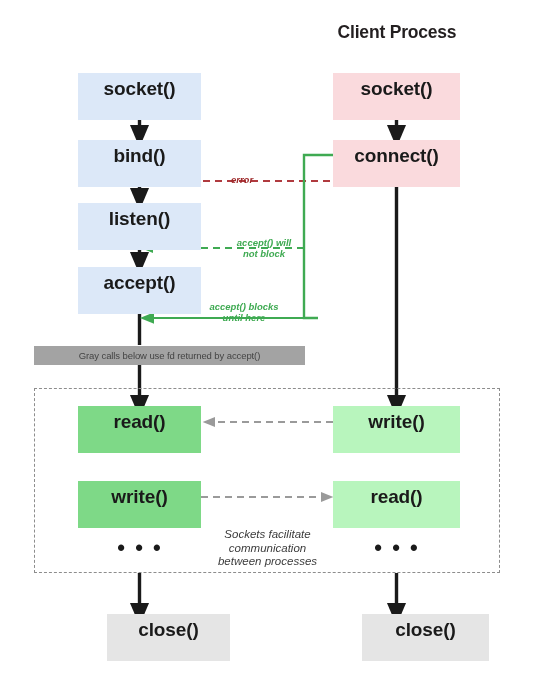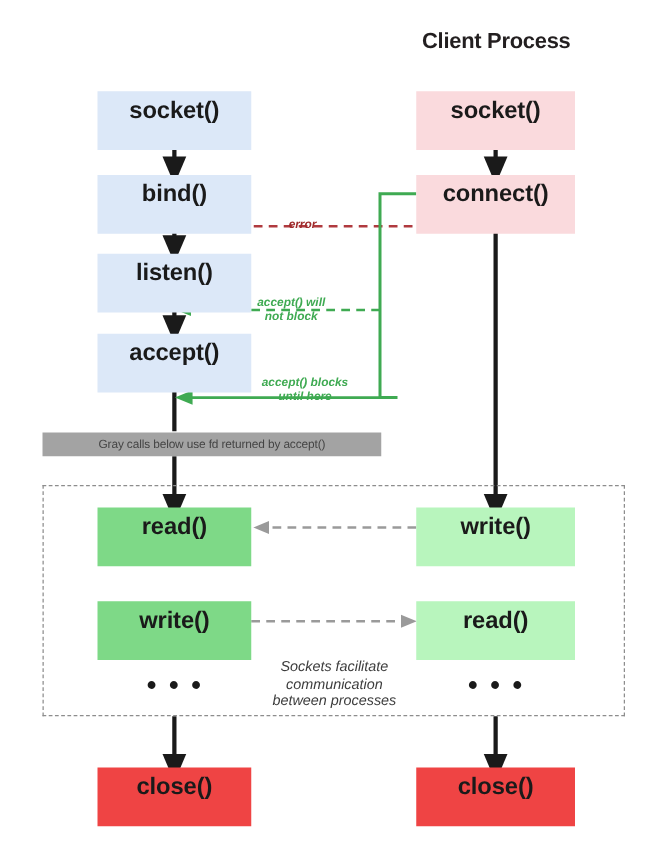--- a/index.html
+++ b/index.html
@@ -42,21 +42,21 @@
     color: #1a1a1a;
     letter-spacing: -0.1px;
     box-sizing: border-box;
   }
   .node.server { left: 78px; width: 123px; }
   .node.client { left: 333px; width: 127px; }
   .blue  { background: #dce8f8; }
   .pink  { background: #fadadd; }
   .green-dark  { background: #7ed987; }
   .green-light { background: #b8f5bd; }
-  .gray  { background: #ef4444; }
+  .gray  { background: #e5e5e5; margin-left: 29px; }
 
   .note-bar {
     position: absolute;
     background: #a3a3a3;
     color: #444444;
     font-size: 9.5px;
     height: 19px;
     line-height: 19px;
     text-align: center;
     letter-spacing: -0.1px;
@@ -193,21 +193,21 @@
     <span>read()</span>
   </div>
   <div class="node client gray" style="top:614px;">
     <span>close()</span>
   </div>
 
   <div class="note-bar" style="left:34px; top:346px; width:271px;">Gray calls below use fd returned by accept()</div>
 
   <div class="ann err" style="left:212px; top:175px; width:60px;">error</div>
 
-  <div class="ann green" style="left:187px; top:238px; width:92px;">accept() will
+  <div class="ann green" style="left:218px; top:238px; width:92px;">accept() will
 not block</div>
 
   <div class="ann green" style="left:190px; top:302px; width:108px;">accept() blocks
 until here</div>
 
   <div class="dots" style="left:110px; top:537px; width:60px;">• • •</div>
 
   <div class="center-note" style="left:195px; top:528px; width:145px;">Sockets facilitate
 communication
 between processes</div>

